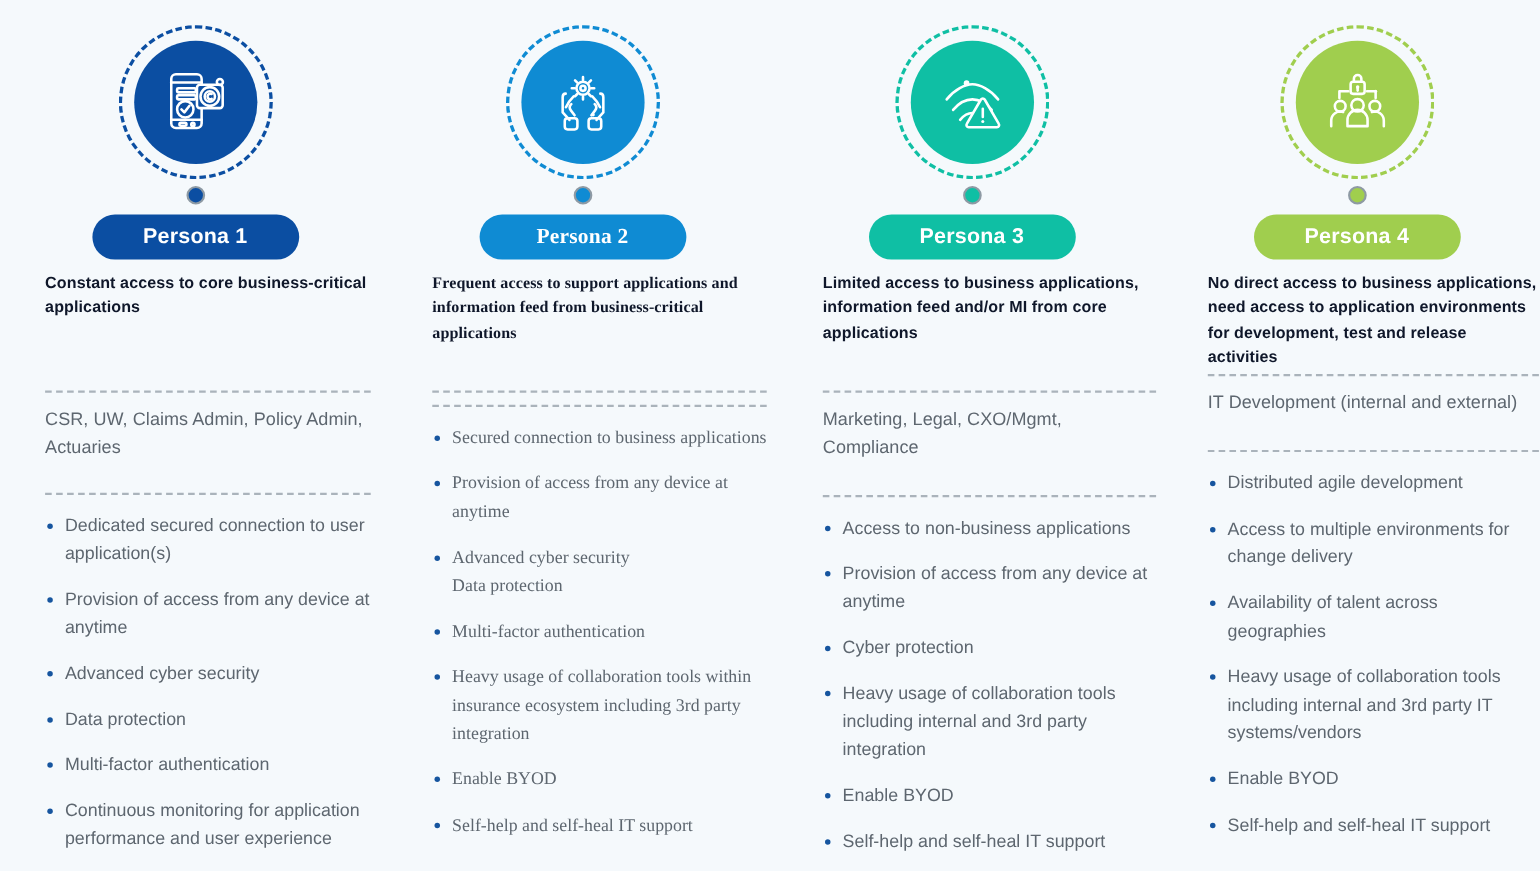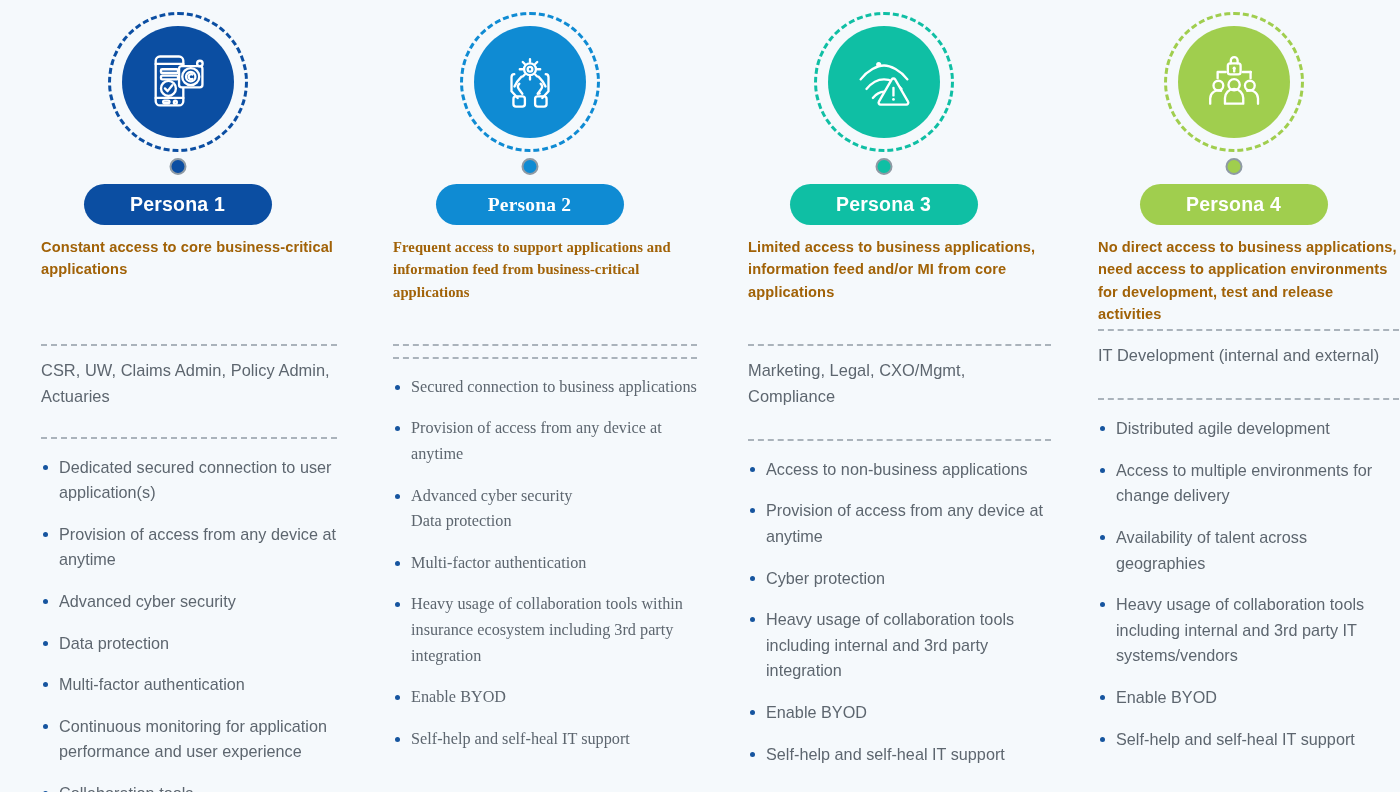--- a/index.html
+++ b/index.html
@@ -4,21 +4,21 @@
 <style>
   * { box-sizing: border-box; margin: 0; padding: 0; }
   html, body {
     width: 1400px; height: 792px;
     background: #f5f9fc;
     font-family: "Liberation Sans", sans-serif;
     overflow: hidden;
   }
   #board { position: relative; width: 1400px; height: 792px; }
 
-  .col { position: absolute; top: 0; width: 355px; height: 582px; }
+  .col { position: absolute; top: 11px; width: 355px; height: 582px; }
   .col-0 { left: 0; }
   .col-1 { left: 352px; font-family: Liberation Serif, serif; }
   .col-2 { left: 706px; }
   .col-3 { left: 1056px; }
 
   
   .medallion {
     position: absolute; top: 12px; left: 50%;
     transform: translateX(-50%);
     width: 140px; height: 140px;
@@ -56,21 +56,21 @@
     letter-spacing: .2px;
   }
 
   
   .body { position: absolute; top: 236px; left: 41px; right: 18px; }
   .col-1 .body { left: 41px; right: 10px; }
   .col-2 .body { left: 42px; right: 10px; }
   .col-3 .body { left: 42px; right: 12px; }
 
   .summary {
-    font-size: 14.6px; font-weight: bold; color: #a16207;
+    font-size: 14.6px; font-weight: bold; color: #0f172a;
     line-height: 22.3px; letter-spacing: .1px;
   }
   .divider {
     border-top: 2px dashed #aab3bb;
     margin-top: 12px; margin-bottom: 11px;
   }
   .col-0 .divider.d1 { margin-top: 63px; }
   .col-1 .divider.d1 { margin-top: 41px; }
   .col-2 .divider.d1 { margin-top: 41px; }
   .col-3 .divider.d1 { margin-top: 4px; }

